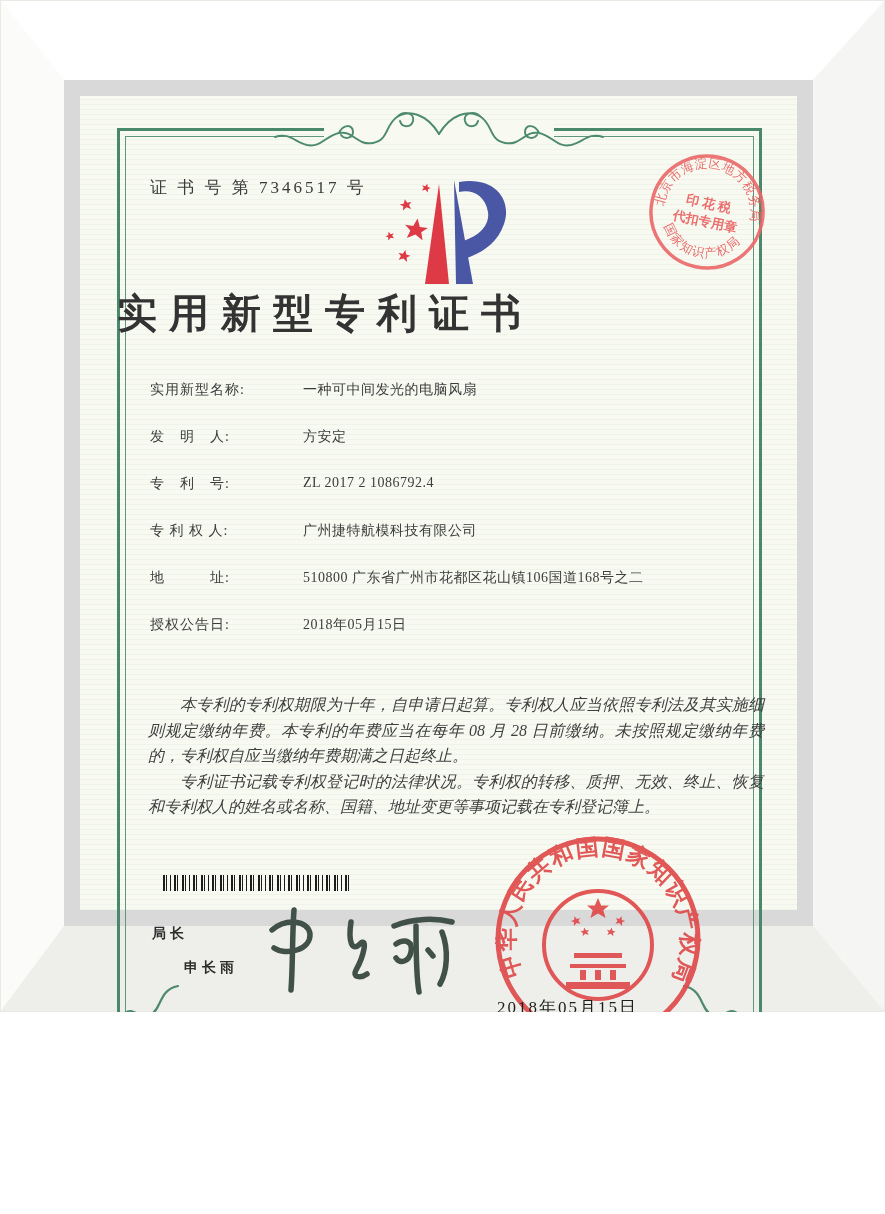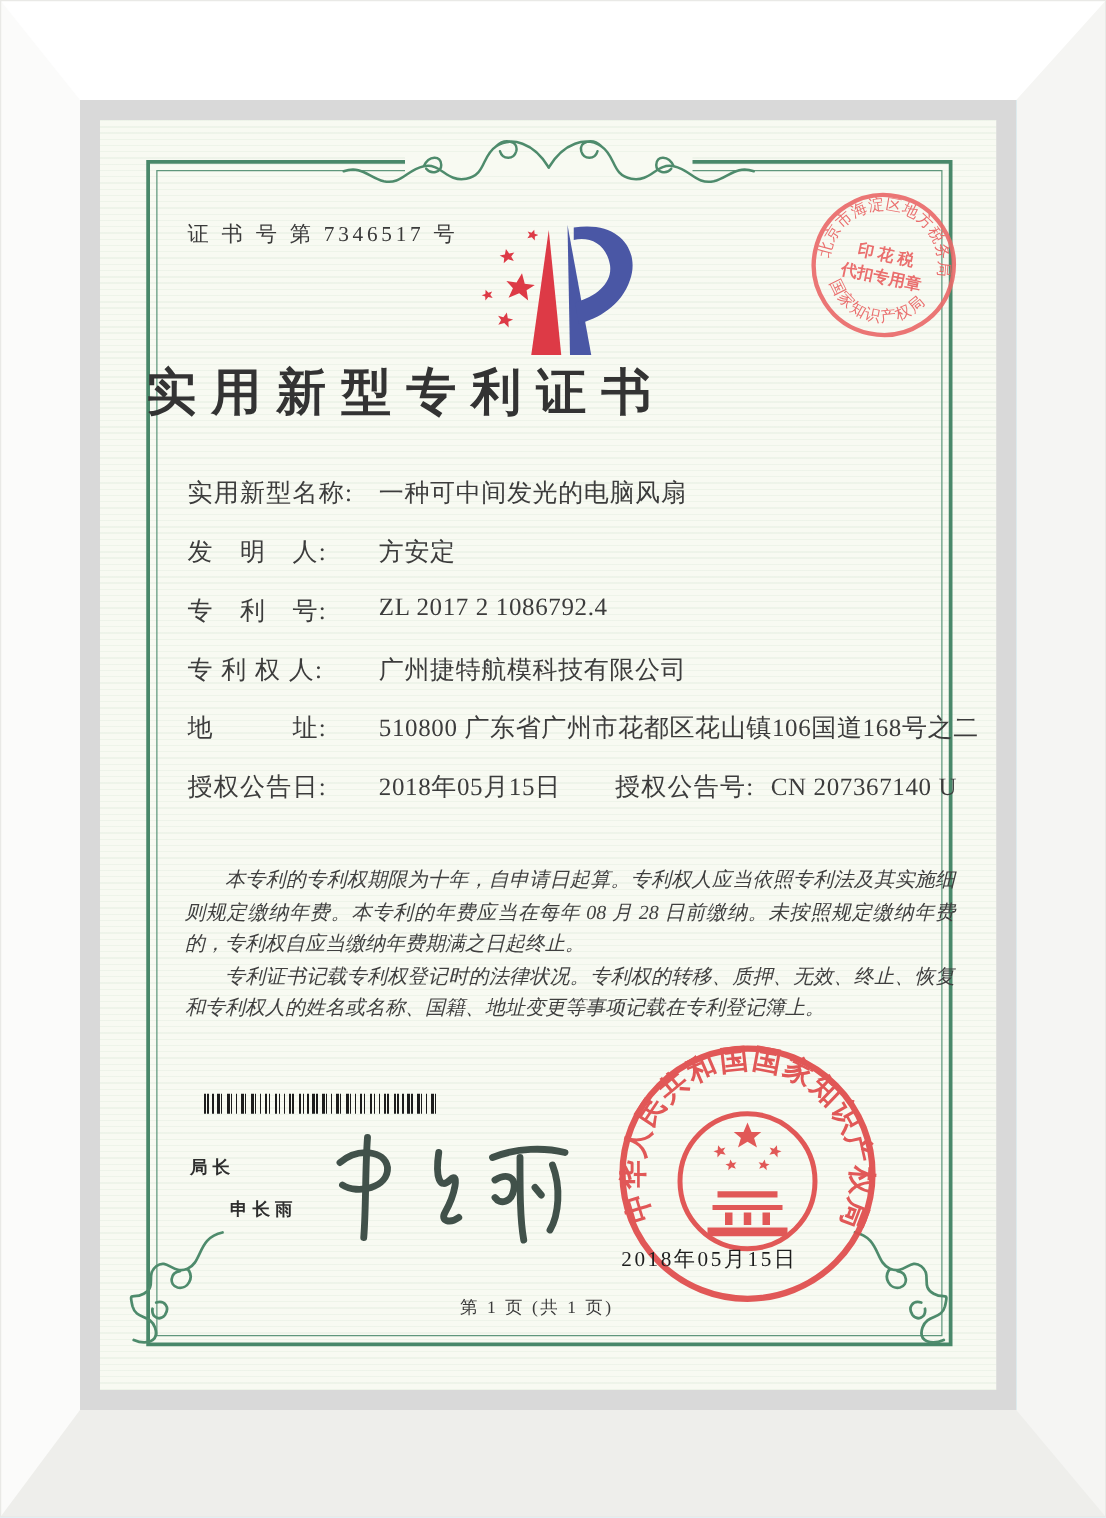--- a/index.html
+++ b/index.html
@@ -1,17 +1,17 @@
 <!DOCTYPE html>
 <html><head>
 <meta charset="utf-8">
 <style>
   html,body{margin:0;padding:0;}
   body{background:#ffffff;font-family:"Liberation Serif", serif;}
-  .page{position:relative;width:885px;height:1214px;background:#7dd3fc;overflow:hidden;}
+  .page{position:relative;width:885px;height:1012px;background:#fde047;overflow:hidden;}
 
   
   .bevel{position:absolute;inset:0;box-sizing:border-box;
     border-style:solid;border-width:80px 72px 86px 64px;
     border-color:#ffffff #f5f5f3 #eeeeeb #fbfbfa;}
   .frame-edge{position:absolute;inset:0;box-shadow:inset 0 0 0 1px #e9e9e6;}
 
   
   .mat{position:absolute;left:64px;top:80px;right:72px;bottom:86px;
     border:16px solid #d9d9d9;box-sizing:border-box;
@@ -28,21 +28,21 @@
   .orn-top{left:269px;top:102px;}
   .orn-bl{left:100px;top:982px;}
   .orn-br{left:677px;top:982px;}
 
   .txt{position:absolute;color:#3a3a3a;white-space:nowrap;}
   .certno{left:150px;top:176px;font-size:17px;letter-spacing:3px;}
   .logo{position:absolute;left:378px;top:172px;}
   .title{left:117px;top:286px;width:645px;text-align:left;
     font-size:40px;font-weight:600;letter-spacing:12px;color:#333;white-space:nowrap;}
 
-  .fields{position:absolute;left:150px;top:381px;width:625px;font-size:20px;color:#3c3c3c;}
+  .fields{position:absolute;left:150px;top:381px;width:625px;font-size:14px;color:#3c3c3c;}
   .frow{position:relative;display:flex;height:47px;align-items:flex-start;}
   .flabel{display:inline-block;min-width:153px;letter-spacing:1px;}
   .fvalue{letter-spacing:0.5px;white-space:nowrap;}
   .grantno{position:absolute;left:342px;top:0;white-space:nowrap;}
   .grantno .flabel{min-width:0;margin-right:8px;}
 
   .paras{position:absolute;left:148px;top:692px;width:616px;
     font-size:16px;line-height:25.5px;color:#3f3f3f;font-style:italic;}
   .paras p{margin:0;text-indent:2em;text-align:justify;}
 
@@ -150,24 +150,20 @@
       <span class="flabel">专 利 权 人:</span>
       <span class="fvalue">广州捷特航模科技有限公司</span>
     </div>
     <div class="frow">
       <span class="flabel">地　　　址:</span>
       <span class="fvalue">510800 广东省广州市花都区花山镇106国道168号之二</span>
     </div>
     <div class="frow">
       <span class="flabel">授权公告日:</span>
       <span class="fvalue">2018年05月15日</span>
-      <span class="grantno">
-        <span class="flabel">授权公告号:</span>
-        <span class="fvalue">CN 207367140 U</span>
-      </span>
     </div>
   </div>
 
   <div class="paras">
     <p>本专利的专利权期限为十年，自申请日起算。专利权人应当依照专利法及其实施细则规定缴纳年费。本专利的年费应当在每年 08 月 28 日前缴纳。未按照规定缴纳年费的，专利权自应当缴纳年费期满之日起终止。</p>
     <p>专利证书记载专利权登记时的法律状况。专利权的转移、质押、无效、终止、恢复和专利权人的姓名或名称、国籍、地址变更等事项记载在专利登记簿上。</p>
   </div>
 
   <div class="barcode"></div>
 

